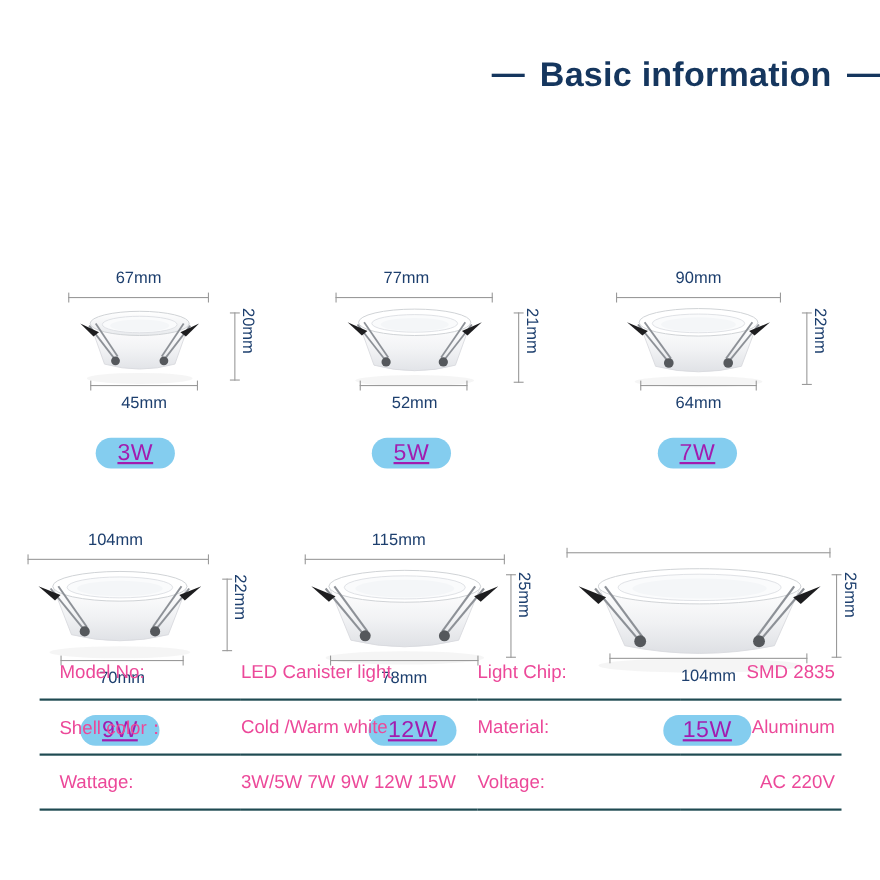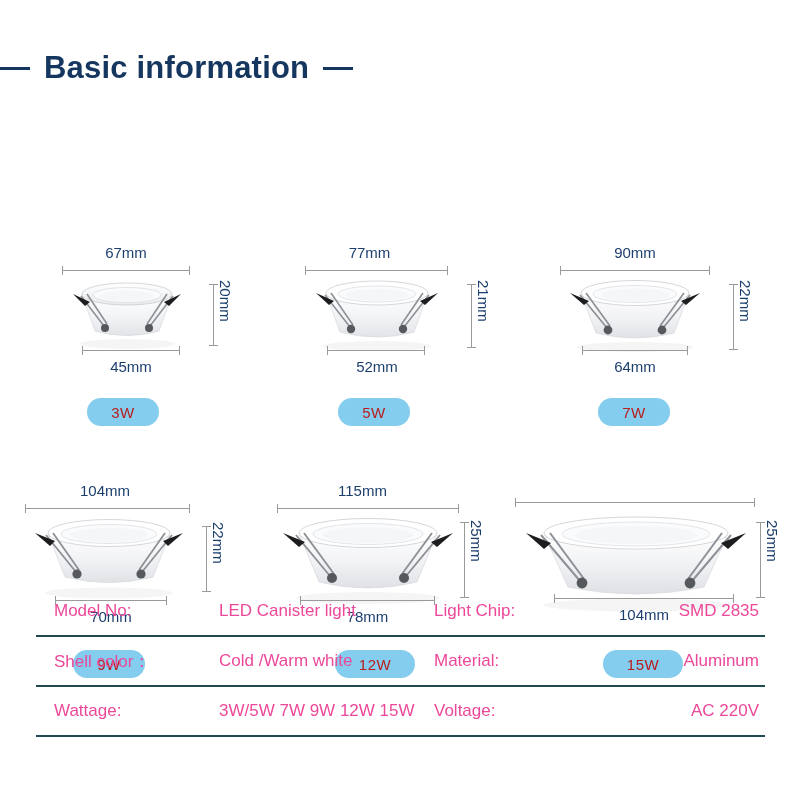--- a/index.html
+++ b/index.html
@@ -18,21 +18,21 @@
 
   
   .title-bar {
     position: absolute;
     top: 44px;
     left: 0;
     width: 800px;
     height: 48px;
     display: flex;
     align-items: center;
-    justify-content: flex-start;
+    justify-content: flex-end;
     gap: 14px;
   }
   .title-rule {
     width: 30px;
     height: 3px;
     background: #15365e;
   }
   .title-text {
     font-size: 31px;
     font-weight: bold;
@@ -112,26 +112,27 @@
   .lamp {
     position: absolute;
   }
   .lamp svg { display: block; }
 
   
   .badge {
     position: absolute;
     background: #84cdef;
     border-radius: 999px;
-    color: #b91c1c;
-    font-size: 15px;
+    color: #a21caf;
+    font-size: 21px;
     display: flex;
     align-items: center;
     justify-content: center;
     letter-spacing: 0.5px;
+    text-decoration: underline;
   }
 
   
   .spec-table {
     position: absolute;
     left: 36px;
     top: 586px;
     width: 729px;
     border-collapse: collapse;
   }

